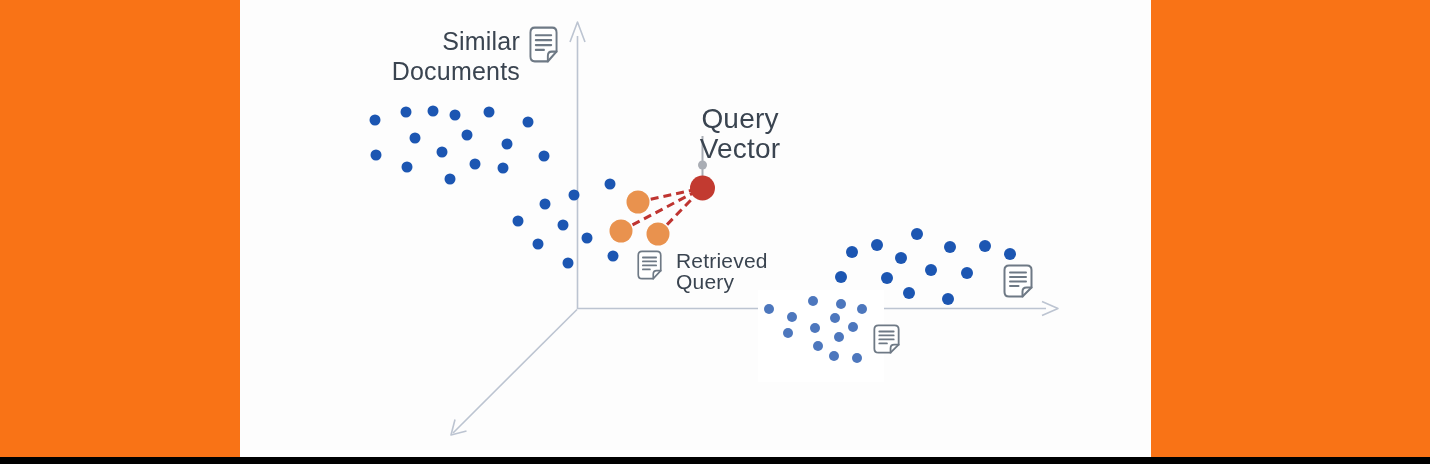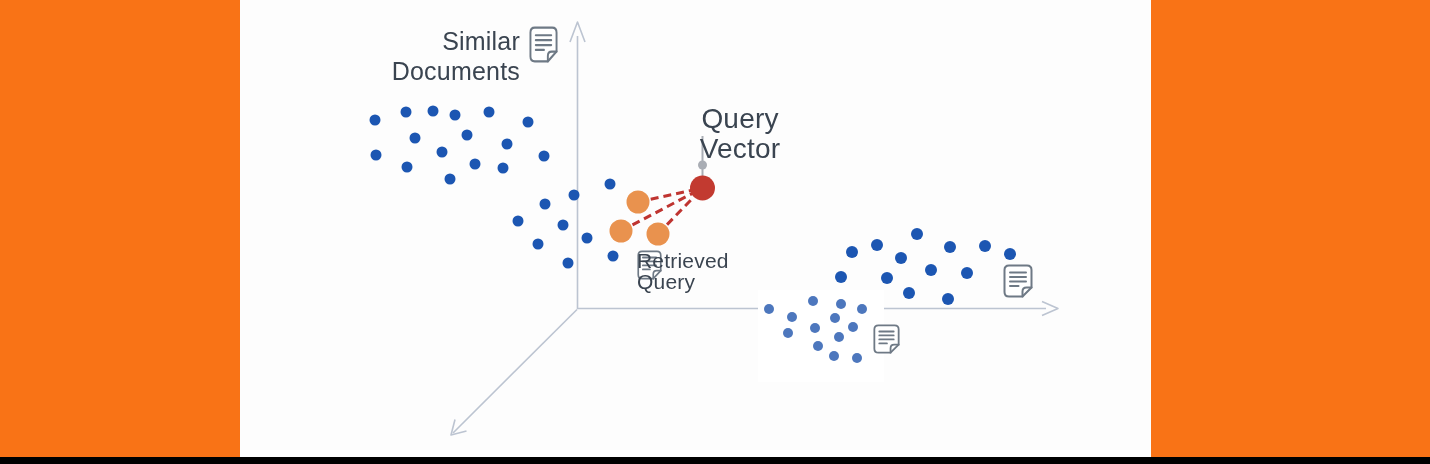--- a/index.html
+++ b/index.html
@@ -5,21 +5,21 @@
   html,body{margin:0;padding:0;background:#ffffff;}
   #canvas{
     position:relative;width:1430px;height:464px;overflow:hidden;
     background:#f97316;font-family:"Liberation Sans", sans-serif;
   }
   #slide-bg{position:absolute;left:240px;top:0;width:911px;height:457px;background:#fdfdfd;}
   #scene{position:absolute;left:0;top:0;}
   .lbl{position:absolute;color:#3a4450;letter-spacing:.2px;}
   #similar-label{left:340px;top:26px;width:180px;font-size:25px;line-height:30px;text-align:right;}
   #query-label{left:628px;top:104px;width:150px;font-size:28px;line-height:30px;text-align:center;margin-left:37px;}
-  #retrieved-label{left:637px;top:250px;width:120px;font-size:21px;line-height:21px;text-align:left;}
+  #retrieved-label{left:676px;top:250px;width:120px;font-size:21px;line-height:21px;text-align:left;}
   #bottom-bar{position:absolute;left:0;bottom:0;width:1430px;height:7px;}
 </style>
 </head>
 <body>
 
 <div id="canvas">
   <div id="slide-bg" style="background: rgb(253, 253, 253);"></div>
 
   <svg id="scene" width="1430" height="464" viewBox="0 0 1430 464">
       <g stroke="#bcc4d1" stroke-width="1.6" fill="none">

